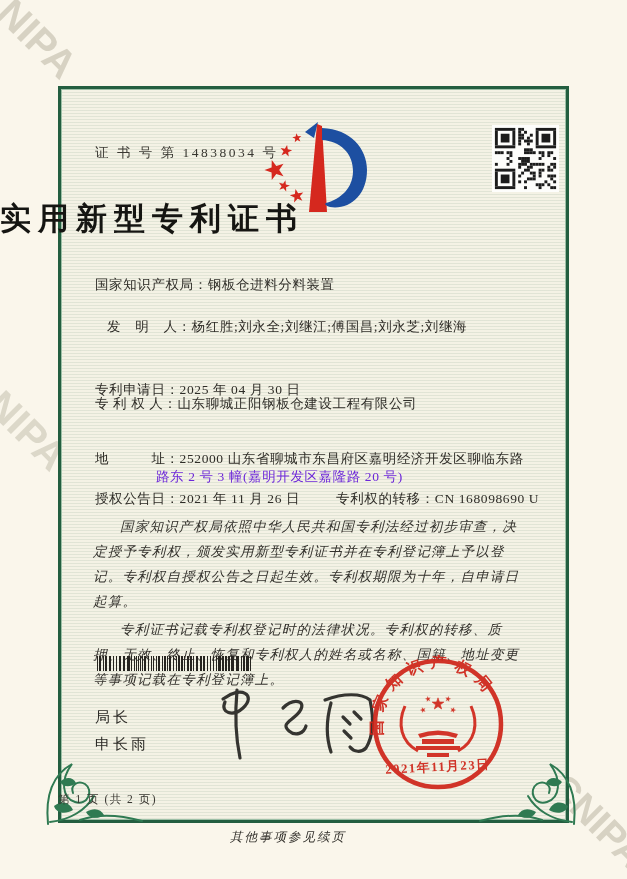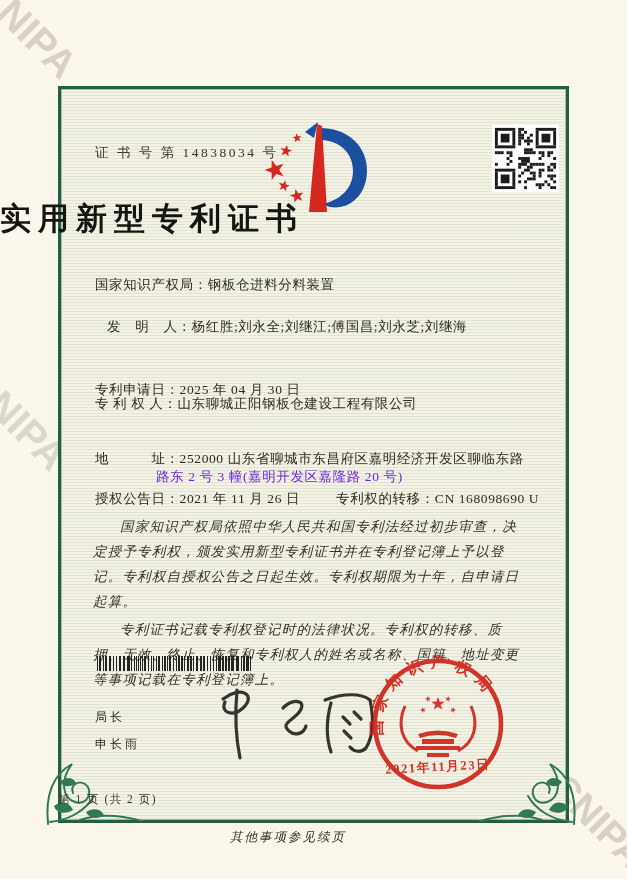--- a/index.html
+++ b/index.html
@@ -41,21 +41,21 @@
   .row .lbl{color:#2e2c27;}
   .addr2{position:absolute;left:156px;font-size:13.5px;letter-spacing:0.6px;color:#6d28d9;}
   .grant-no{margin-left:36px;}
   .paras{
     position:absolute;left:93px;top:514px;width:437px;
     font-size:13.5px;line-height:25px;letter-spacing:1.2px;color:#33312c;
     font-style:italic;
   }
   .paras p{margin:0 0 3px 0;text-indent:2em;}
   .barcode{position:absolute;left:97px;top:656px;width:156px;height:15px;}
-  .signer{position:absolute;left:95px;top:704px;font-size:12px;letter-spacing:3px;color:#2b2a26;line-height:27px;}
+  .signer{position:absolute;left:95px;top:704px;font-size:15px;letter-spacing:3px;color:#2b2a26;line-height:27px;}
   .sig-svg{position:absolute;left:185px;top:672px;width:210px;height:105px;}
   .seal{position:absolute;left:368px;top:654px;width:140px;height:140px;opacity:0.92;}
   .pagenum{
     position:absolute;left:58px;top:792px;width:505px;text-align:left;
     font-size:11.5px;letter-spacing:1.5px;color:#3a3832;
   }
   .footnote{
     position:absolute;left:0;top:829px;width:576px;text-align:center;
     font-size:12.5px;letter-spacing:2px;color:#33312c;font-style:italic;
   }

